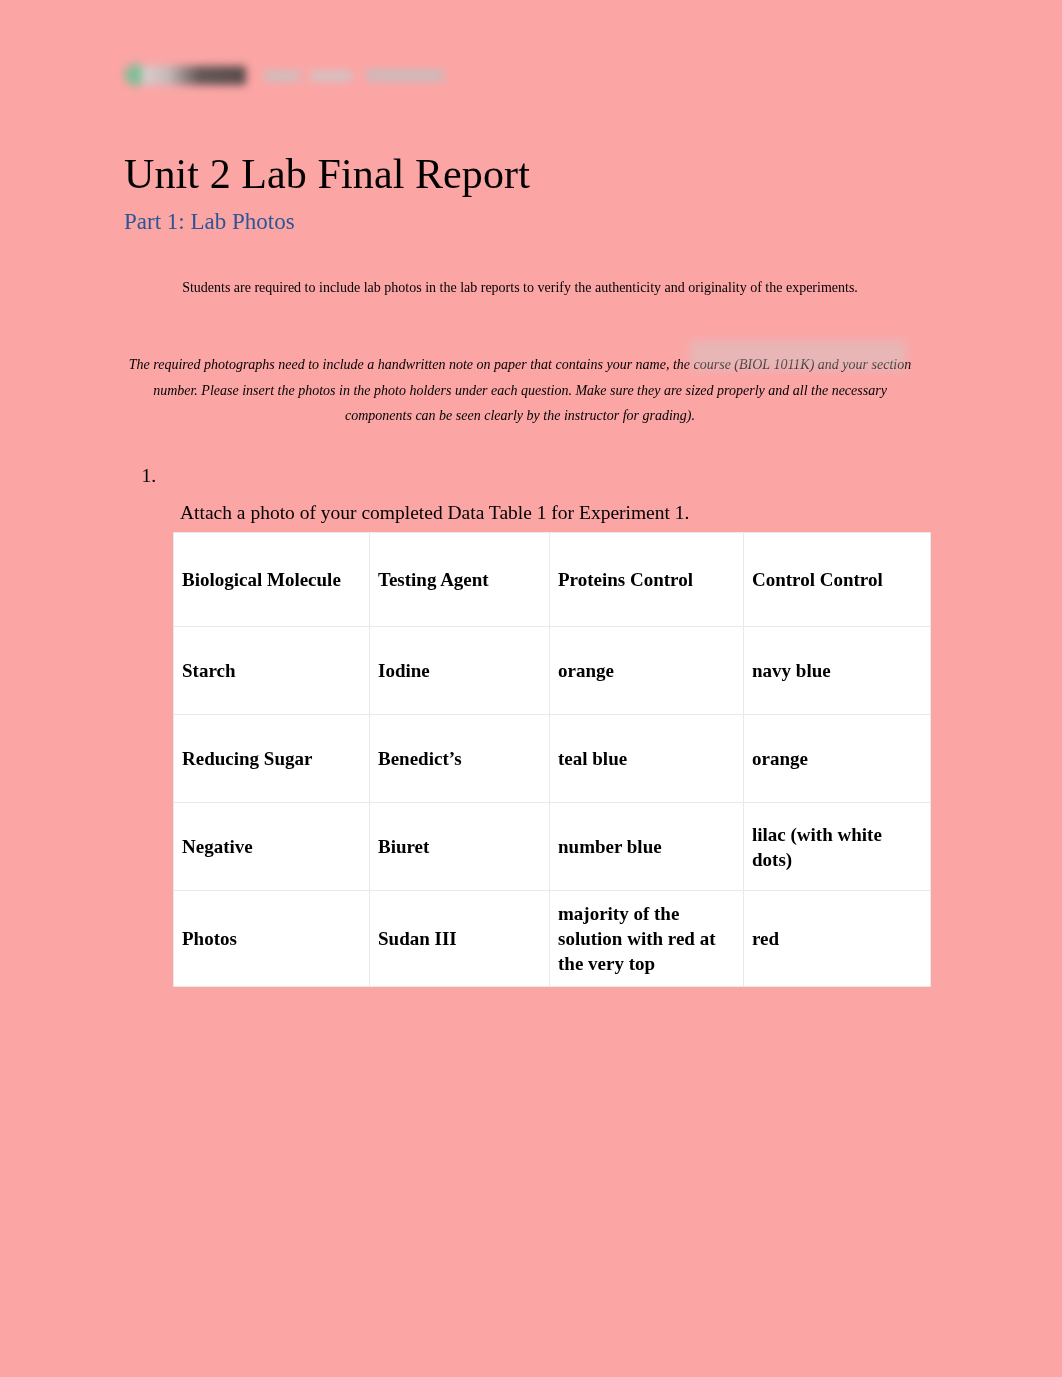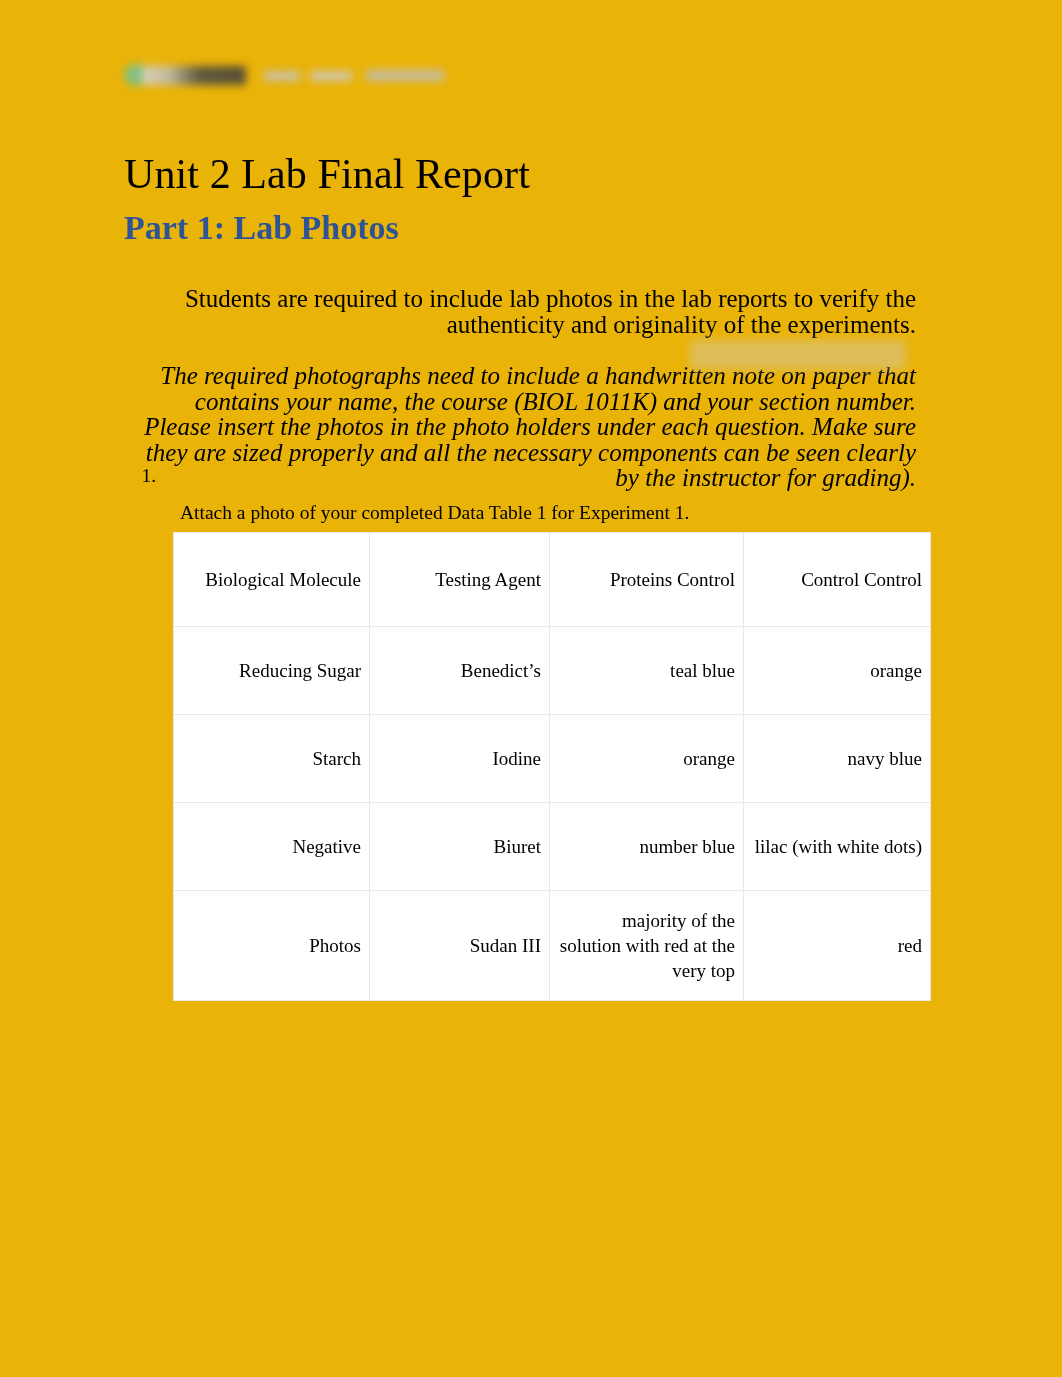--- a/index.html
+++ b/index.html
@@ -13,21 +13,21 @@
     position: relative;
     font-family: "Liberation Serif", "DejaVu Serif", serif;
     color: #000000;
     overflow: hidden;
   }
 
   .page {
     position: relative;
     width: 1062px;
     height: 1377px;
-    background: #eab308;
+    background: #fca5a5;
   }
 
   
   .doc-header {
     position: absolute;
     left: 124px;
     top: 56px;
     width: 330px;
     height: 40px;
   }
@@ -92,36 +92,36 @@
     font-size: 42px;
     line-height: 1.15;
     font-weight: normal;
     color: #000000;
     letter-spacing: 0.1px;
   }
   .section-heading {
     position: absolute;
     left: 124px;
     top: 200px;
-    font-size: 34px;
+    font-size: 23px;
     line-height: 1.2;
-    font-weight: bold;
+    font-weight: normal;
     color: #2e5496;
     margin-top: 8px;
   }
 
   
   .para {
     position: absolute;
     left: 124px;
     width: 792px;
-    font-size: 25px;
+    font-size: 14px;
     line-height: 25.6px;
     color: #000000;
-    text-align: right;
+    text-align: center;
   }
   .para-1 { top: 261px; }
   .para-2 { top: 338px; font-style: italic; }
 
   
   .redaction-smudge {
     position: absolute;
     left: 690px;
     top: 340px;
     width: 216px;
@@ -160,26 +160,27 @@
     width: 757px;
   }
   table.data-table {
     border-collapse: collapse;
     width: 757px;
     table-layout: fixed;
     background: #ffffff;
   }
   table.data-table td {
     border: 1px solid #e9e9e9;
-    text-align: right;
+    text-align: left;
     vertical-align: middle;
     font-size: 19px;
     line-height: 25px;
-    padding: 17px 8px;
-    color: #000000;
+    padding: 10px 8px;
+    color: #000000;
+    font-weight: bold;
   }
   table.data-table tr { height: 88px; }
   table.data-table tr.header-row { height: 94px; }
   table.data-table tr.tall-row { height: 92px; }
 
   col.c1 { width: 196px; }
   col.c2 { width: 180px; }
   col.c3 { width: 194px; }
   col.c4 { width: 187px; }
 </style>
@@ -224,30 +225,30 @@
           <col class="c4">
       </colgroup>
       <tbody>
         <tr class="header-row">
           <td>Biological Molecule</td>
           <td>Testing Agent</td>
           <td>Proteins Control</td>
           <td>Control Control</td>
         </tr>
         <tr>
+          <td>Starch</td>
+          <td>Iodine</td>
+          <td>orange</td>
+          <td>navy blue</td>
+        </tr>
+        <tr>
           <td>Reducing Sugar</td>
           <td>Benedict’s</td>
           <td>teal blue</td>
           <td>orange</td>
-        </tr>
-        <tr>
-          <td>Starch</td>
-          <td>Iodine</td>
-          <td>orange</td>
-          <td>navy blue</td>
         </tr>
         <tr>
           <td>Negative</td>
           <td>Biuret</td>
           <td>number blue</td>
           <td>lilac (with white dots)</td>
         </tr>
         <tr class="tall-row">
           <td>Photos</td>
           <td>Sudan III</td>

